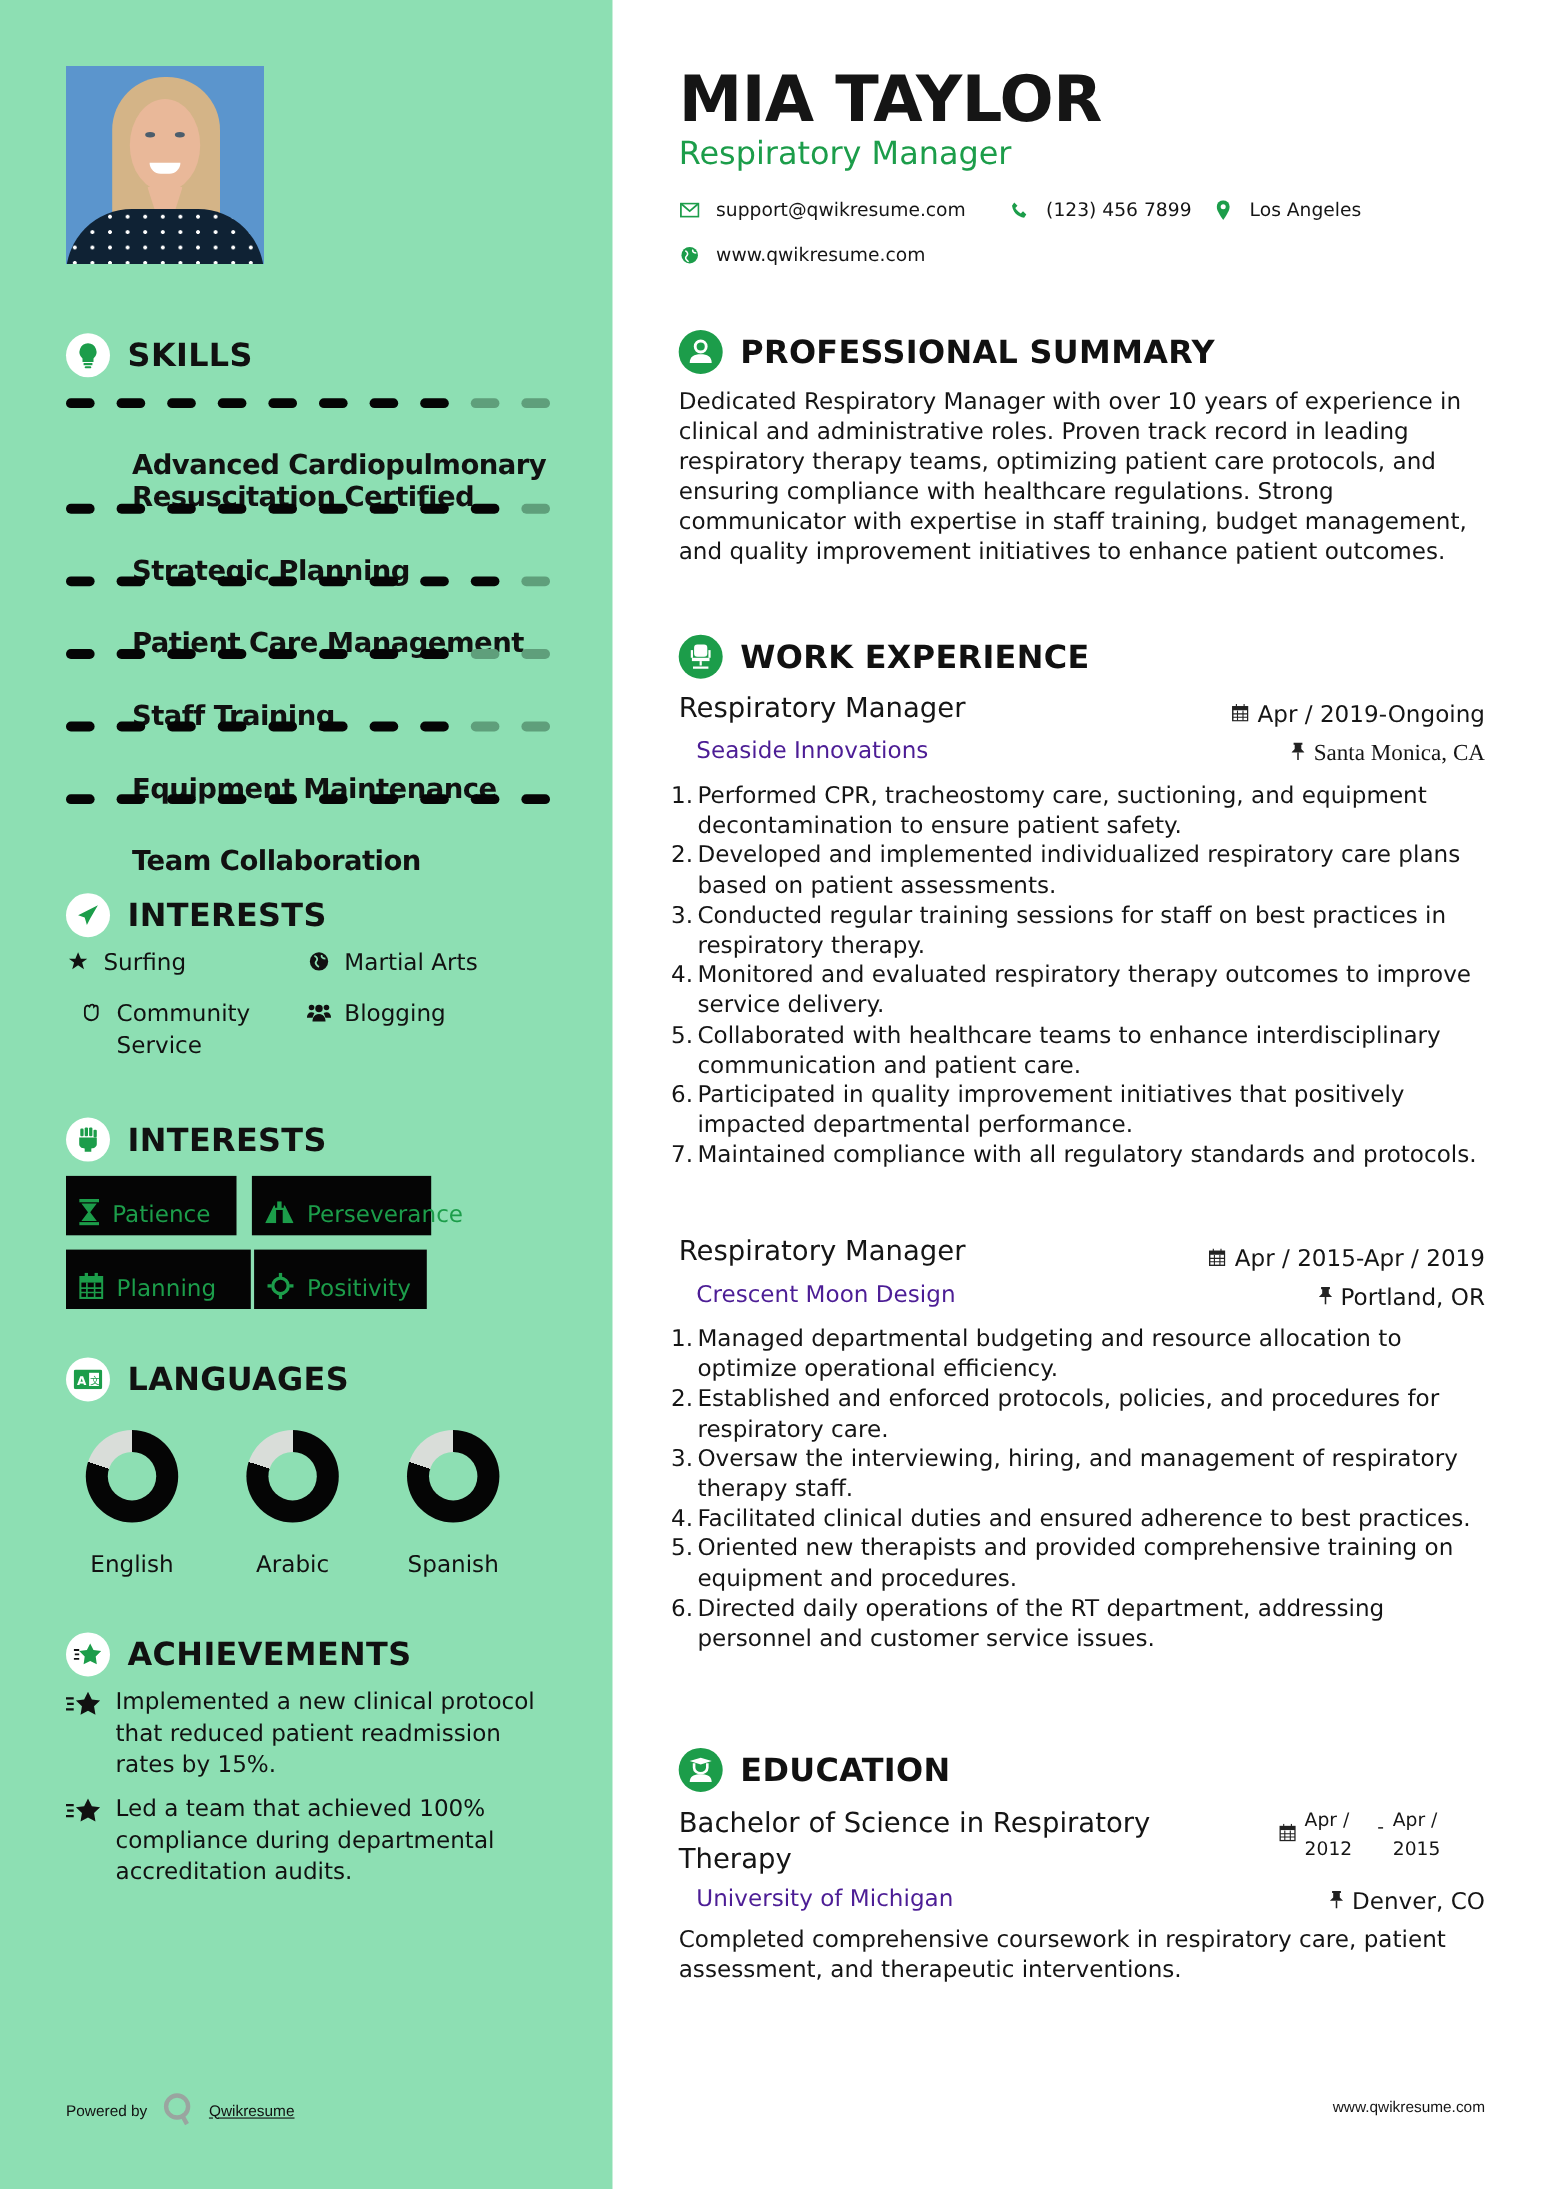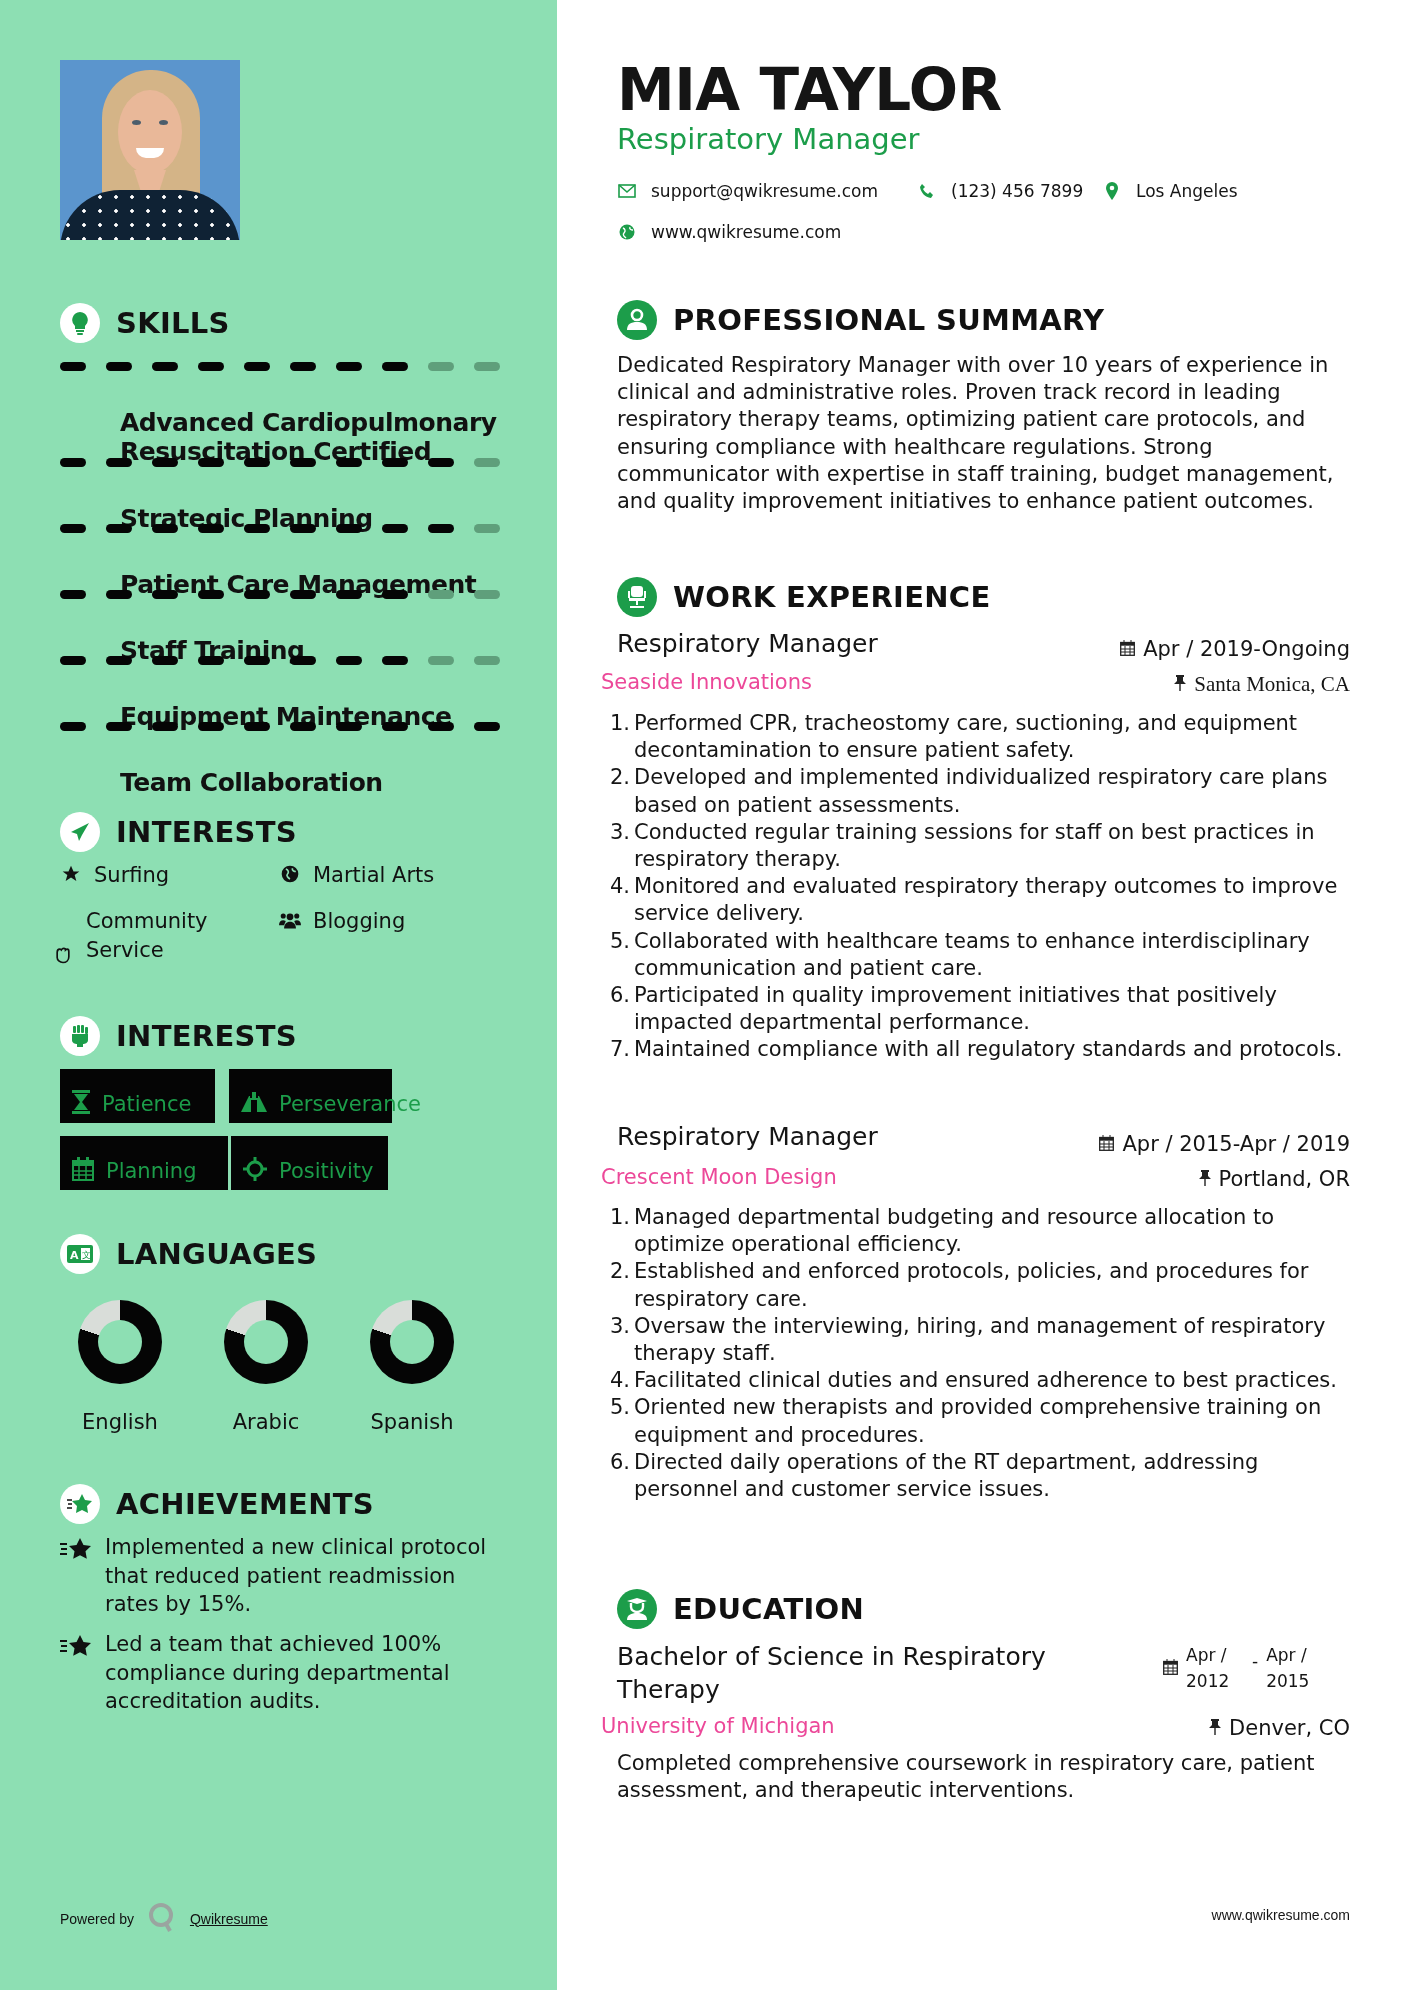--- a/index.html
+++ b/index.html
@@ -57,21 +57,21 @@
 
   
   .name { position: absolute; left: 60px; top: 56px; font-family: "DejaVu Sans", sans-serif; font-weight: bold; font-size: 58px; color: #151515; letter-spacing: -0.5px; }
   .role { position: absolute; left: 60px; top: 122px; font-family: "DejaVu Sans", sans-serif; font-size: 29px; color: #1c9d4a; }
   .contact { position: absolute; display: flex; align-items: center; gap: 14px; font-family: "DejaVu Sans", sans-serif; font-size: 17px; color: #151515; }
   .contact .ci { width: 20px; display: flex; justify-content: center; }
 
   .para { position: absolute; left: 60px; width: 740px; font-family: "DejaVu Sans", sans-serif; font-size: 21px; line-height: 27.2px; color: #151515; }
 
   .job-title { position: absolute; left: 60px; font-family: "DejaVu Sans", sans-serif; font-size: 25px; color: #151515; }
-  .company { position: absolute; left: 44px; font-family: "DejaVu Sans", sans-serif; font-size: 21px; color: #ec4899; }
+  .company { position: absolute; left: 76px; font-family: "DejaVu Sans", sans-serif; font-size: 21px; color: #4c1d95; }
   .meta { position: absolute; right: 57px; display: flex; align-items: center; gap: 8px; font-family: "DejaVu Sans", sans-serif; font-size: 21px; color: #151515; }
 
   .list { position: absolute; left: 52px; width: 760px; font-family: "DejaVu Sans", sans-serif; font-size: 21px; line-height: 27.2px; color: #151515; list-style: none; }
   .list li { display: flex; }
   .list li .n { width: 21px; flex: none; text-align: right; margin-right: 4px; }
 
   .footer-url { position: absolute; right: 57px; top: 1907px; font-family: "Liberation Sans", sans-serif; font-size: 14px; color: #151515; }
 </style>
 </head>
 <body>
@@ -211,21 +211,21 @@
   </div>
   <div class="int" style="left:279px; top:861px;">
     <span class="i">
         <svg width="20" height="20" viewBox="0 0 24 24">
           <circle cx="12" cy="12" r="10" fill="#111"></circle>
           <path d="M7 6c3 1 4 4 2 6s1 5 3 6M15 5c-1 3 2 4 4 4" stroke="#8ddfb3" stroke-width="2" fill="none"></path>
         </svg>
       </span>
     <span>Martial Arts</span>
   </div>
-  <div class="int" style="left:52px; top:907px; width:200px;align-items:flex-end;">
+  <div class="int" style="left:72px; top:907px; width:200px;">
     <span class="i">
         <svg width="20" height="20" viewBox="0 0 24 24">
           <path d="M5 9c0-3 2-4 3-4s2 1 2 1 1-2 3-2 2 2 2 2 1-1 2-1 2 1 2 3v6c0 4-3 7-7 7s-7-3-7-6z" fill="none" stroke="#111" stroke-width="2"></path>
         </svg>
       </span>
     <span>Community Service</span>
   </div>
   <div class="int" style="left:279px; top:907px;">
     <span class="i">
         <svg width="26" height="22" viewBox="0 0 26 22">

